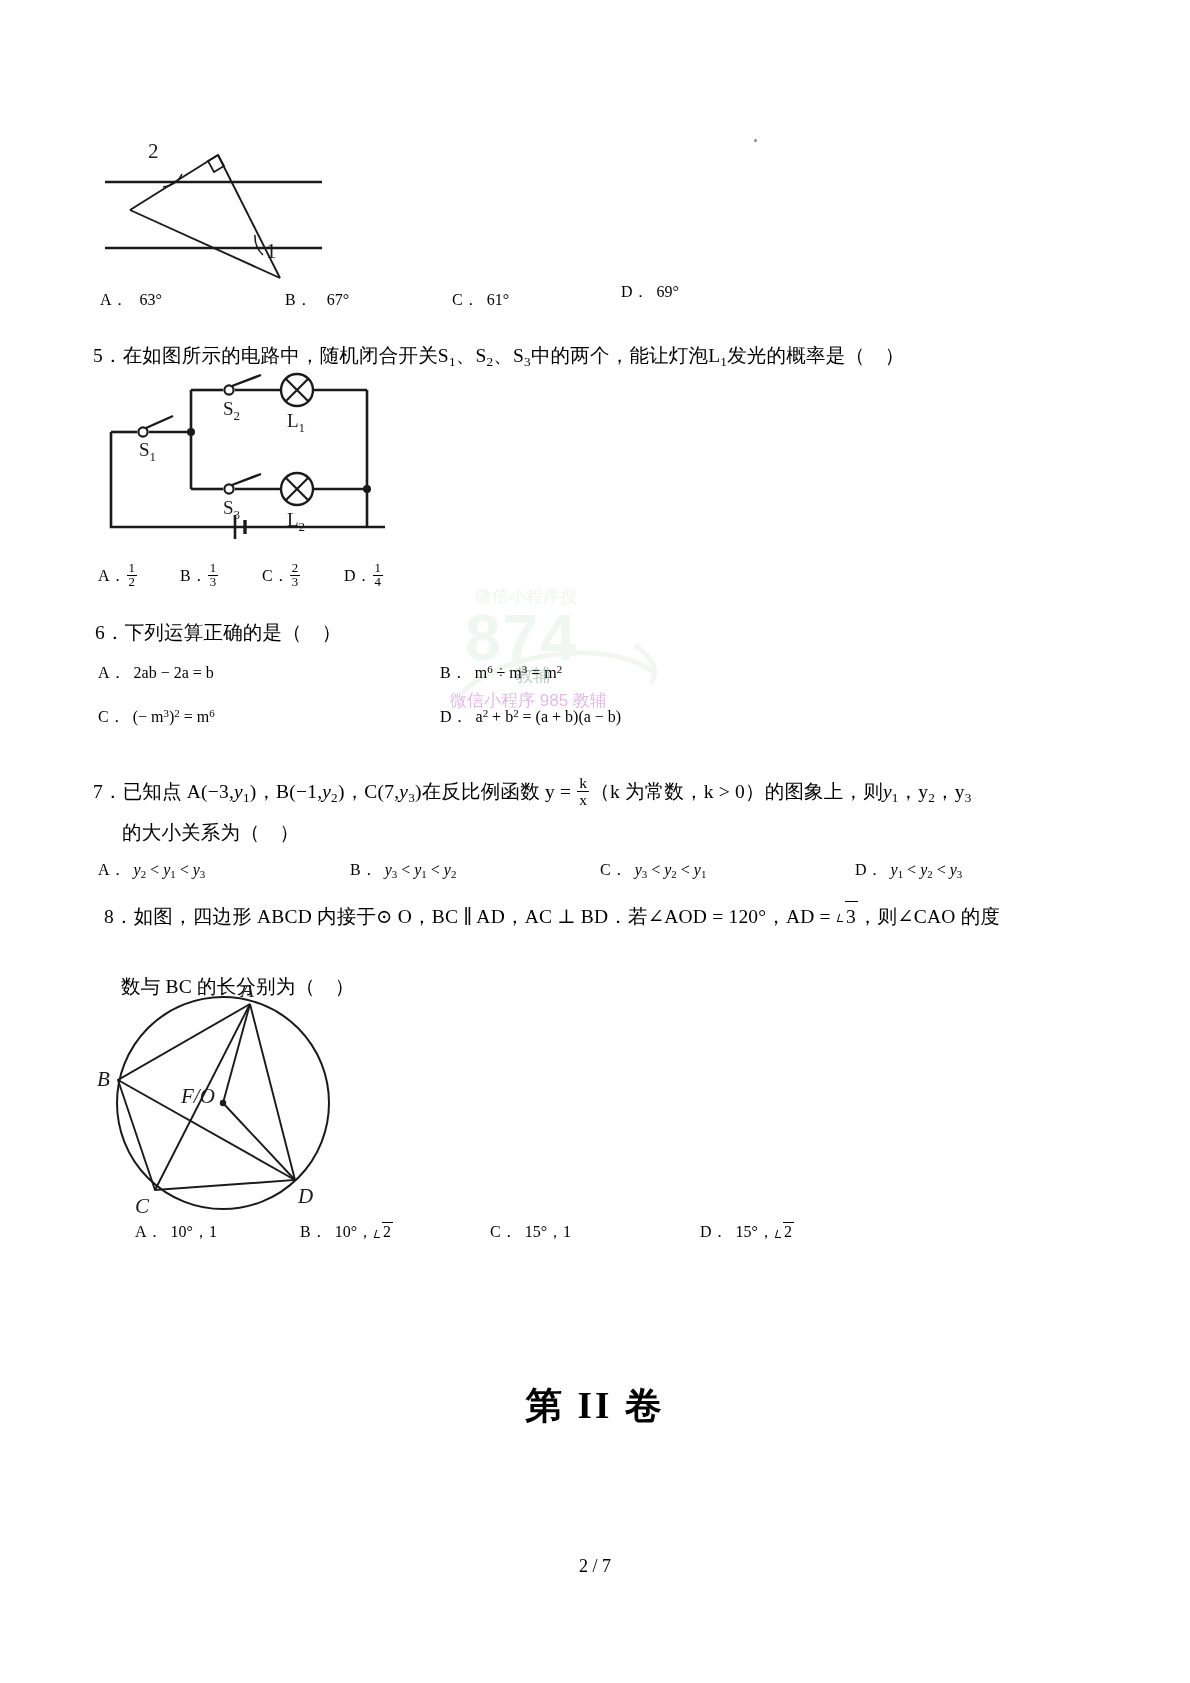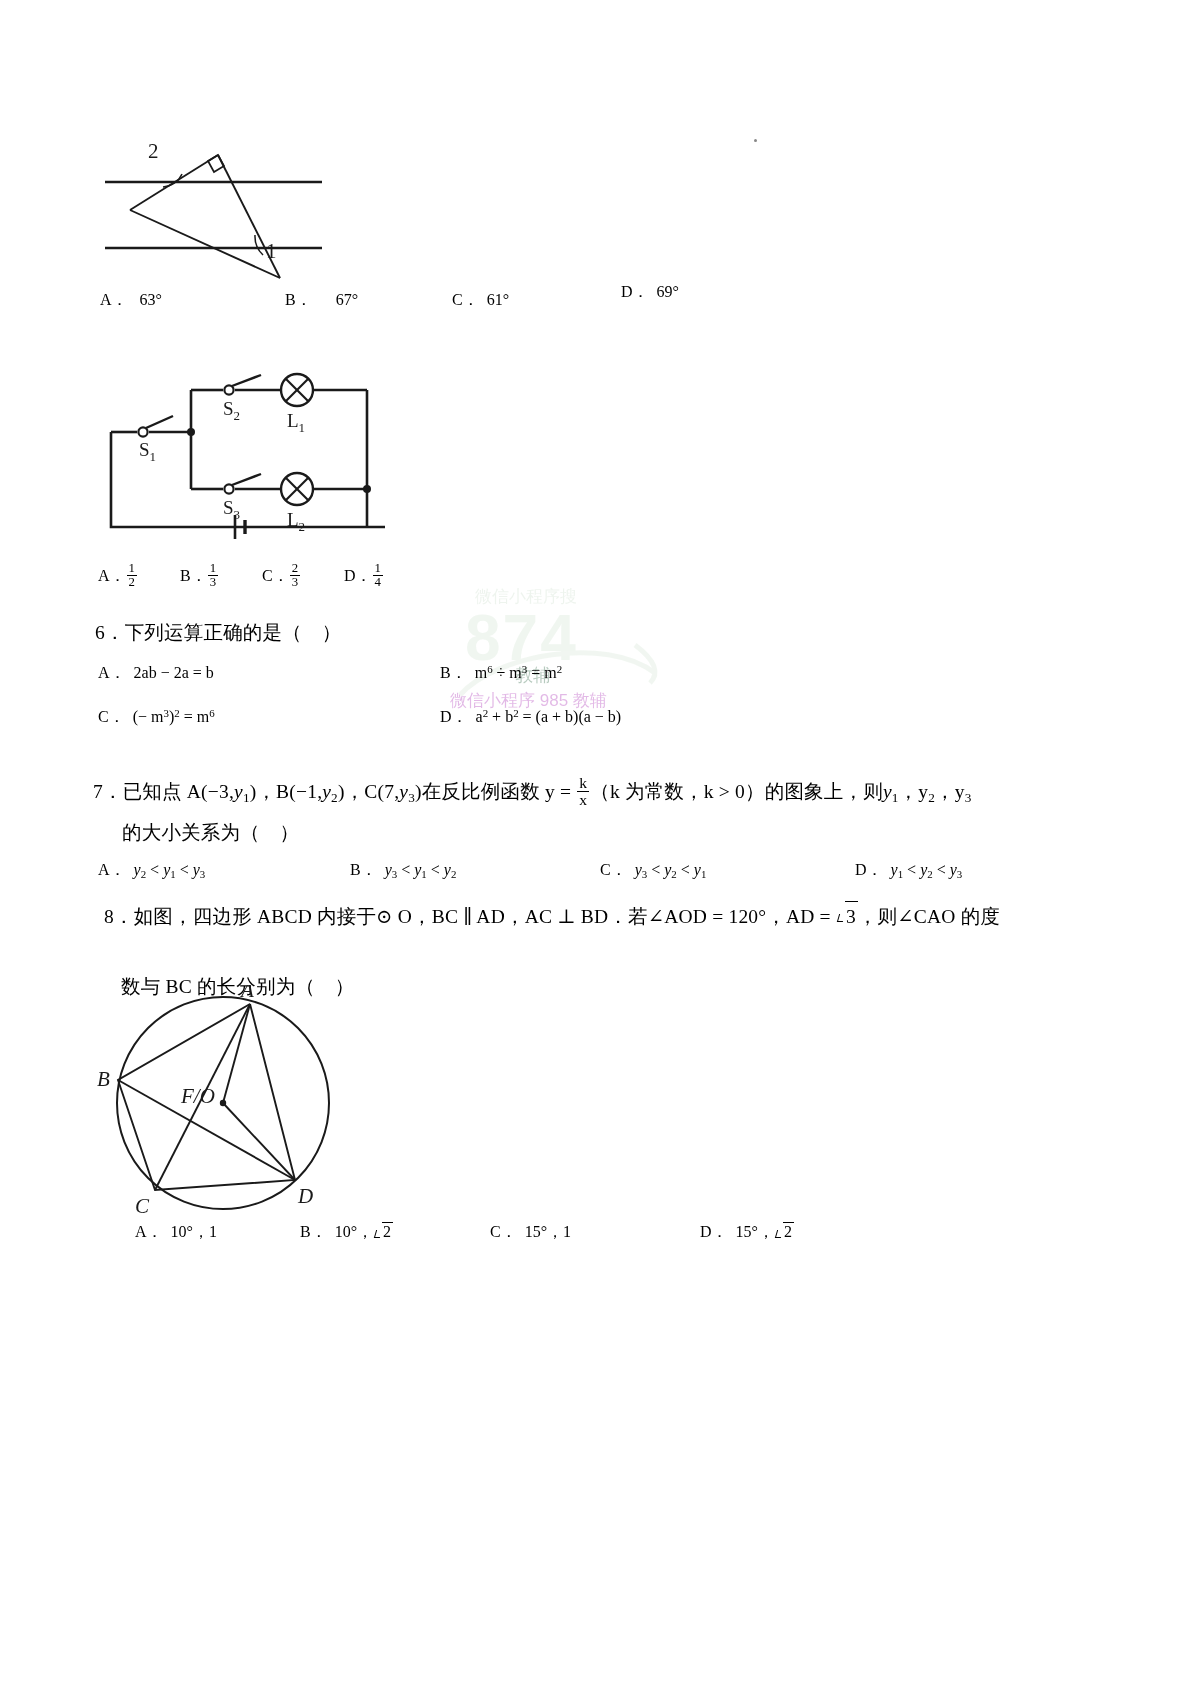--- a/index.html
+++ b/index.html
@@ -182,29 +182,32 @@
       <path d="M 155 105 A 26 26 0 0 0 163 125" fill="none" stroke="#1a1a1a" stroke-width="1.5"></path>
       <text x="48" y="28" font-family="Liberation Serif, serif" font-size="21" fill="#1a1a1a">2</text>
       <text x="166" y="128" font-family="Liberation Serif, serif" font-size="21" fill="#1a1a1a">1</text>
     </svg>
   </div>
 
   <div class="opt" style="left:100px; top:290px;">
     <span>A．</span><span style="margin-left:12px">63°</span>
   </div>
   <div class="opt" style="left:285px; top:290px;">
-    <span>B．</span><span style="margin-left:24px">67°</span>
+    <span>B．</span><span style="margin-left:15px">67°</span>
   </div>
   <div class="opt" style="left:452px; top:290px;">
     <span>C．</span><span style="margin-left:8px">61°</span>
   </div>
   <div class="opt" style="left:615px; top:282px;margin-left:6px;">
     <span>D．</span><span style="margin-left:8px">69°</span>
   </div>
 
+  <div class="qline" style="left:93px; top:341px;">
+    <span>5．</span><span>在如图所示的电路中，随机闭合开关S</span><sub>1</sub><span>、S</span><sub>2</sub><span>、S</span><sub>3</sub><span>中的两个，能让灯泡L</span><sub>1</sub><span>发光的概率是（　）</span>
+  </div>
 
   <div class="fig" style="left:95px; top:372px;">
     <svg width="290" height="175" viewBox="0 0 290 175">
 
       <polyline points="16,60 16,155 318,155" fill="none" stroke="#1a1a1a" stroke-width="2.6"></polyline>
 
       <line x1="16" y1="60" x2="42" y2="60" stroke="#1a1a1a" stroke-width="2.6"></line>
 
       <circle cx="48" cy="60" r="4.6" fill="#fff" stroke="#1a1a1a" stroke-width="2.2"></circle>
       <line x1="51" y1="56" x2="78" y2="44" stroke="#1a1a1a" stroke-width="2.4"></line>
@@ -337,16 +340,18 @@
   <div class="opt" style="left:300px; top:1222px;">
     <span>B．</span><span style="margin-left:8px">10°，</span><span class="sqrt"><span class="rad">2</span></span>
   </div>
   <div class="opt" style="left:490px; top:1222px;">
     <span>C．</span><span style="margin-left:8px">15°，</span><span>1</span>
   </div>
   <div class="opt" style="left:700px; top:1222px;">
     <span>D．</span><span style="margin-left:8px">15°，</span><span class="sqrt"><span class="rad">2</span></span>
   </div>
 
-
-
+  <div class="vol-heading">第 II 卷</div>
+
+
+  <div class="footer">2 / 7</div>
 
 </div>
 
 </body></html>

